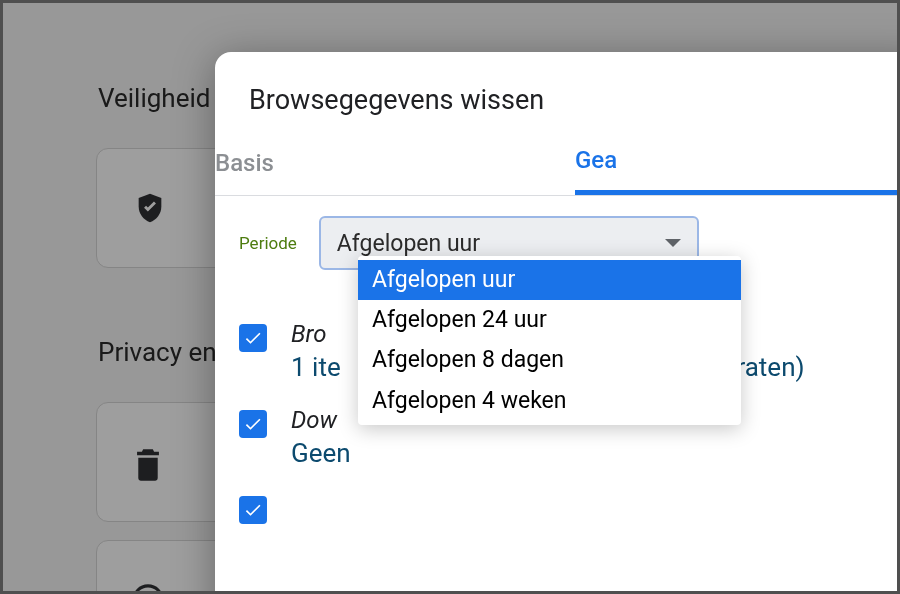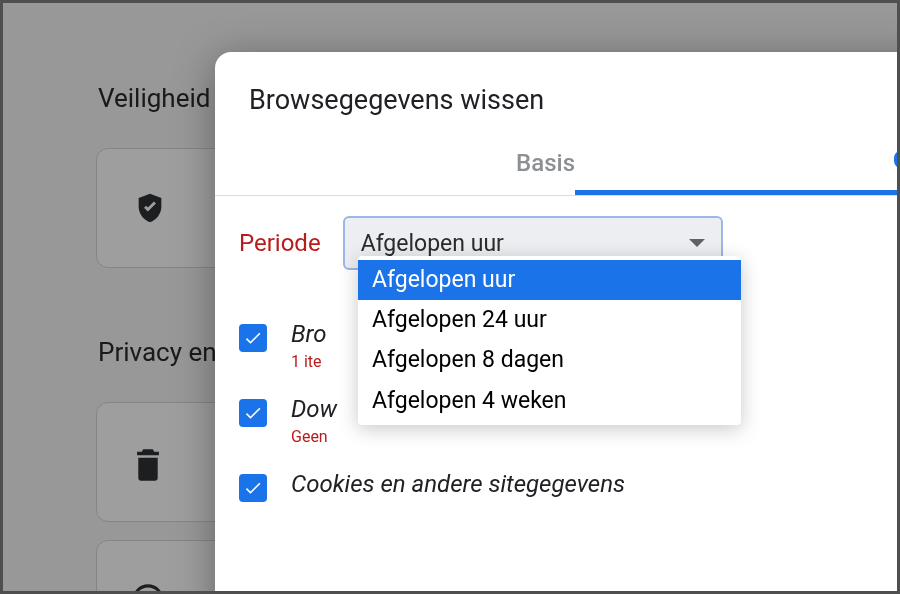--- a/index.html
+++ b/index.html
@@ -59,41 +59,41 @@
     color: #202124;
     padding: 32px 34px 18px;
   }
 
   .tabs {
     display: flex;
     align-items: center;
   }
   .tab {
     flex: 1;
-    text-align: right;
+    text-align: left;
     font-size: 24px;
     padding: 12px 0 16px;
     cursor: pointer;
   }
   .tab.basis { color: #8c8f93; font-weight: 500; }
   .tab.adv   { color: #1a73e8; font-weight: 500; border-bottom: 5px solid #1a73e8; }
   .tab-divider { height: 1px; background: #dadce0; }
 
   .content { padding: 18px 24px 0 24px; position: relative; }
 
   .row-period {
     display: flex;
     align-items: center;
     gap: 22px;
     margin-bottom: 40px;
     margin-top: 2px;
   }
   .period-label {
-    font-size: 24px;
-    color: #b91c1c;
+    font-size: 17px;
+    color: #4d7c0f;
   }
   .select-closed {
     flex: 0 0 380px;
     height: 54px;
     border: 2px solid #9bb7e6;
     border-radius: 6px;
     background: #eceef1;
     display: flex; align-items: center;
     padding: 0 16px;
     justify-content: space-between;
@@ -130,21 +130,21 @@
     width: 28px; height: 28px;
     border-radius: 4px;
     background: #1a73e8;
     display: flex; align-items: center; justify-content: center;
     margin-top: 4px;
     flex-shrink: 0;
   }
   .chk svg { width: 20px; height: 20px; }
   .opt-text { display: flex; flex-direction: column; gap: 4px; }
   .opt-title { font-size: 24px; color: #202124; font-style: italic; }
-  .opt-sub { font-size: 16px; color: #b91c1c; }
+  .opt-sub { font-size: 26px; color: #0c4a6e; }
 
   .outer-frame { position:absolute; inset:0; border: 3px solid #4f4f4f; pointer-events:none; }
 </style>
 </head>
 <body>
 
 <div class="backdrop">
   <div class="bg-heading safety">Veiligheid</div>
 
   <div class="bg-card card1">
@@ -218,24 +218,20 @@
         <span class="opt-sub">Geen</span>
       </div>
     </div>
 
     <div class="opt-row">
       <div class="chk">
         <svg viewBox="0 0 24 24">
             <path fill="#fff" d="M9 16.2 4.8 12l-1.4 1.4L9 19 21 7l-1.4-1.4z"></path>
           </svg>
       </div>
-      <div class="opt-text">
-        <span class="opt-title">Cookies en andere sitegegevens</span>
-        <span class="opt-sub"></span>
-      </div>
     </div>
 
     <div class="dropdown">
       <div class="dd-item sel">Afgelopen uur</div>
       <div class="dd-item">Afgelopen 24 uur</div>
       <div class="dd-item">Afgelopen 8 dagen</div>
       <div class="dd-item">Afgelopen 4 weken</div>
     </div>
   </div>
 </div>

